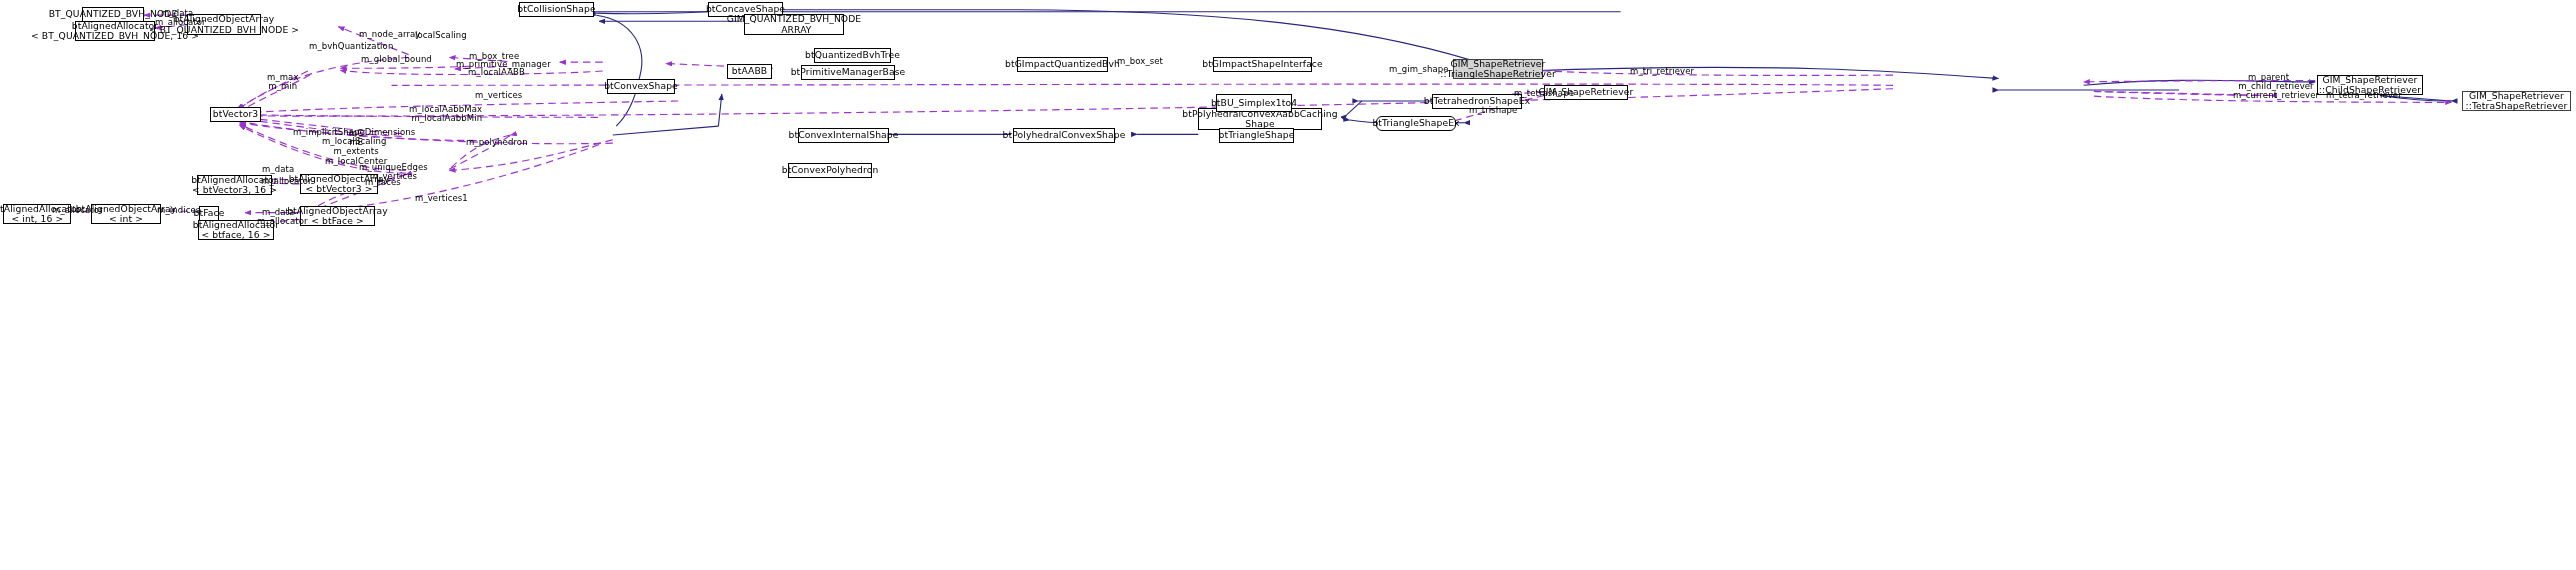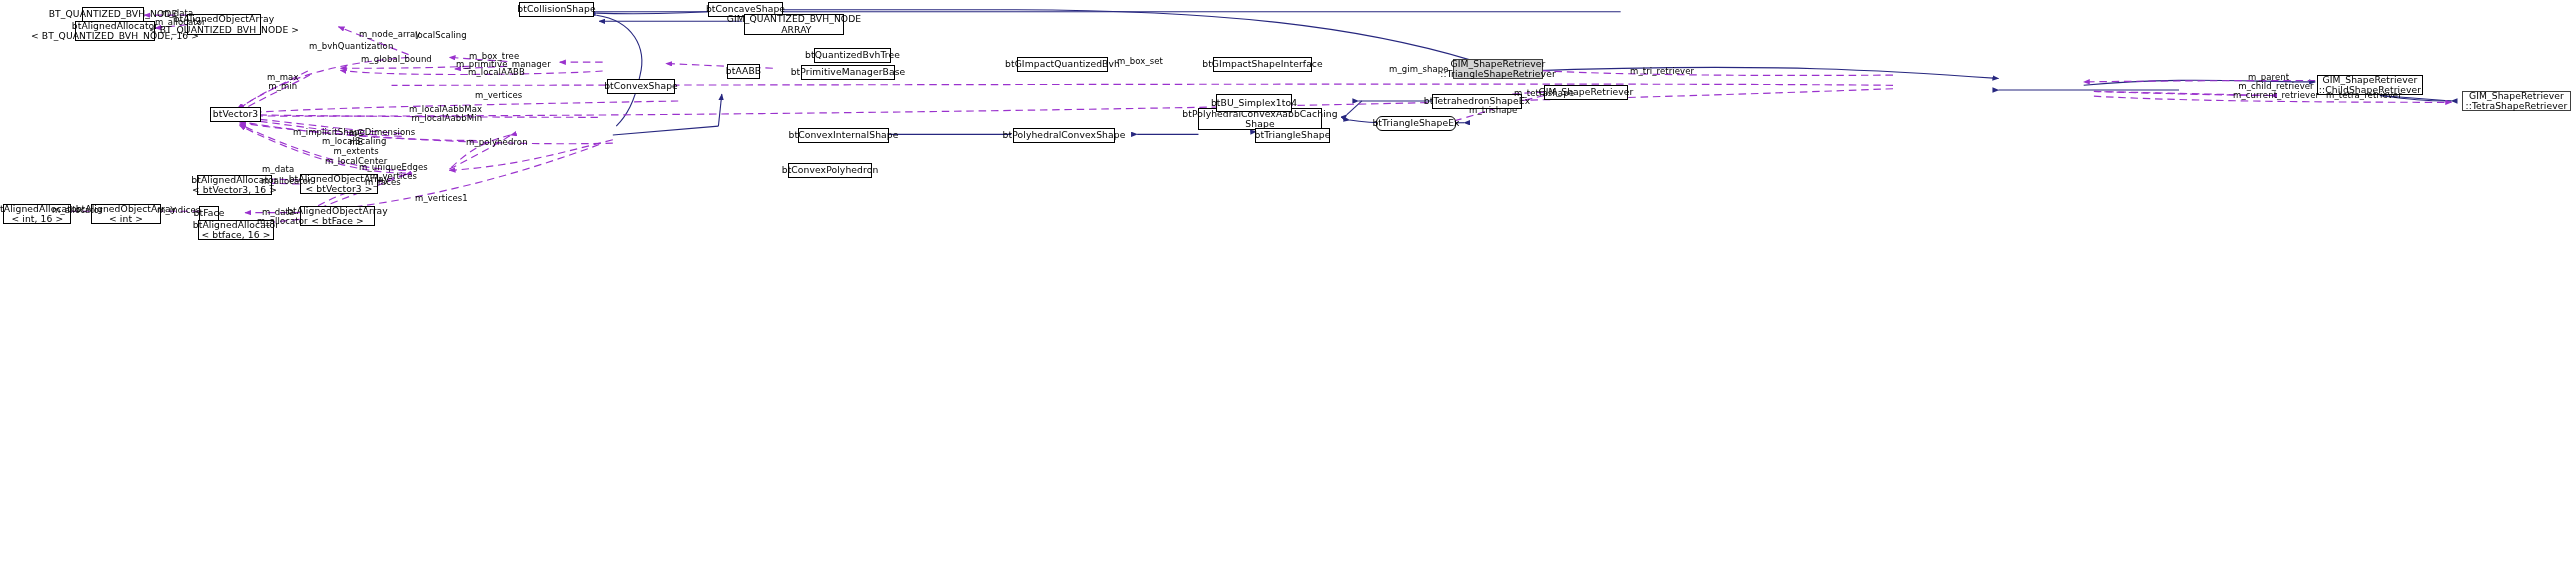--- a/index.html
+++ b/index.html
@@ -177,21 +177,21 @@
 
   <div class="node" style="left:519px;top:2px;width:75px;height:15px;">btCollisionShape</div>
 
   <div class="node" style="left:708px;top:2px;width:75px;height:15px;">btConcaveShape</div>
 
   <div class="node" style="left:744px;top:14.3px;width:100px;height:20.4px;">GIM_QUANTIZED_BVH_NODE
 _ARRAY</div>
 
   <div class="node" style="left:814px;top:48px;width:77px;height:15px;">btQuantizedBvhTree</div>
 
-  <div class="node" style="left:727px;top:64px;width:33px;height:15px;">btAABB</div>
+  <div class="node" style="left:727px;top:64px;width:45px;height:15px;">btAABB</div>
 
   <div class="node" style="left:801px;top:65px;width:94px;height:15px;">btPrimitiveManagerBase</div>
 
   <div class="node" style="left:1017px;top:57px;width:91px;height:15px;">btGImpactQuantizedBvh</div>
 
   <div class="node" style="left:1213px;top:57px;width:99px;height:15px;">btGImpactShapeInterface</div>
 
   <div class="node" style="left:607px;top:79px;width:68px;height:15px;">btConvexShape</div>
 
   <div class="node" style="left:210px;top:107px;width:51px;height:15px;">btVector3</div>
@@ -200,21 +200,21 @@
 
   <div class="node" style="left:1013px;top:128px;width:102px;height:15px;">btPolyhedralConvexShape</div>
 
   <div class="node" style="left:1198px;top:108px;width:124px;height:22px;">btPolyhedralConvexAabbCaching
 Shape</div>
 
   <div class="node" style="left:1216px;top:94px;width:76px;height:18px;">btBU_Simplex1to4</div>
 
   <div class="node" style="left:1432px;top:94px;width:90px;height:15px;">btTetrahedronShapeEx</div>
 
-  <div class="node" style="left:1219px;top:128px;width:75px;height:15px;margin-left:36px;">btTriangleShape</div>
+  <div class="node" style="left:1219px;top:128px;width:75px;height:15px;">btTriangleShape</div>
 
   <div class="node" style="left:1376px;top:116px;width:80px;height:15px;border-radius:6px;">btTriangleShapeEx</div>
 
   <div class="node" style="left:788px;top:163px;width:84px;height:15px;">btConvexPolyhedron</div>
 
   <div class="node" style="left:197px;top:175px;width:75px;height:20.4px;">btAlignedAllocator
 &lt; btVector3, 16 &gt;</div>
 
   <div class="node" style="left:300px;top:174px;width:78px;height:20.4px;">btAlignedObjectArray
 &lt; btVector3 &gt;</div>

